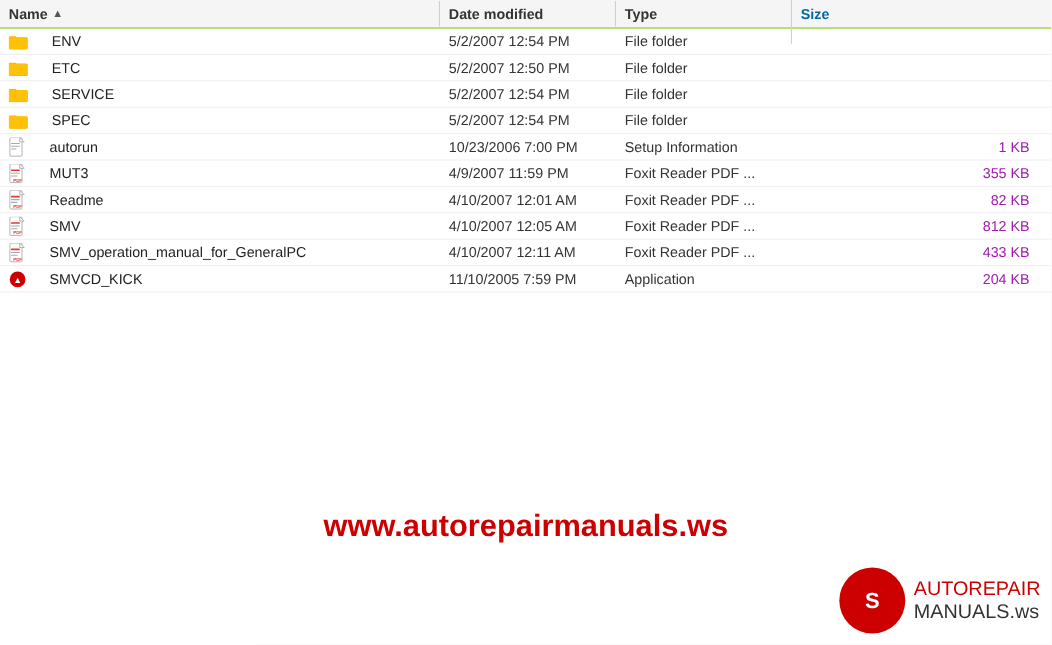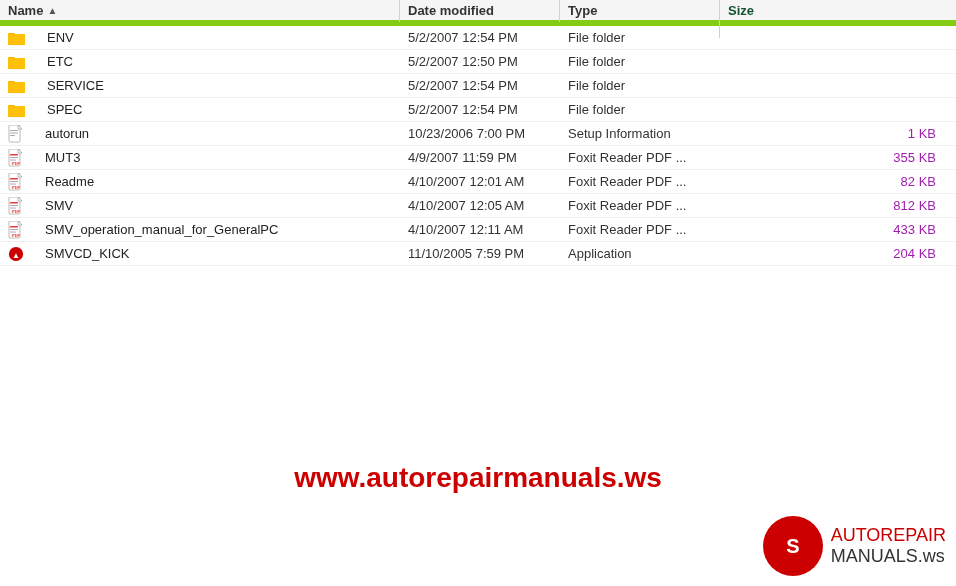--- a/index.html
+++ b/index.html
@@ -17,21 +17,21 @@
       width: 100%;
       height: 586px;
       background: white;
       display: flex;
       flex-direction: column;
     }
 
     .column-header {
       display: flex;
       align-items: center;
-      border-bottom: 6px solid #84cc16;
+      border-bottom: 1px solid #84cc16;
       background: #f5f5f5;
       height: 26px;
       padding: 0;
     }
 
     .col-name {
       width: 400px;
       padding: 4px 8px;
       font-weight: 600;
       color: #333;
@@ -61,21 +61,21 @@
       padding: 20px 8px;
       font-weight: 600;
       color: #333;
       border-right: 1px solid #d0d0d0;
     }
 
     .col-size {
       flex: 1;
       padding: 4px 8px;
       font-weight: 600;
-      color: #14532d;
+      color: #0369a1;
     }
 
     .file-list {
       flex: 1;
       overflow-y: auto;
     }
 
     .file-row {
       display: flex;
       align-items: center;

